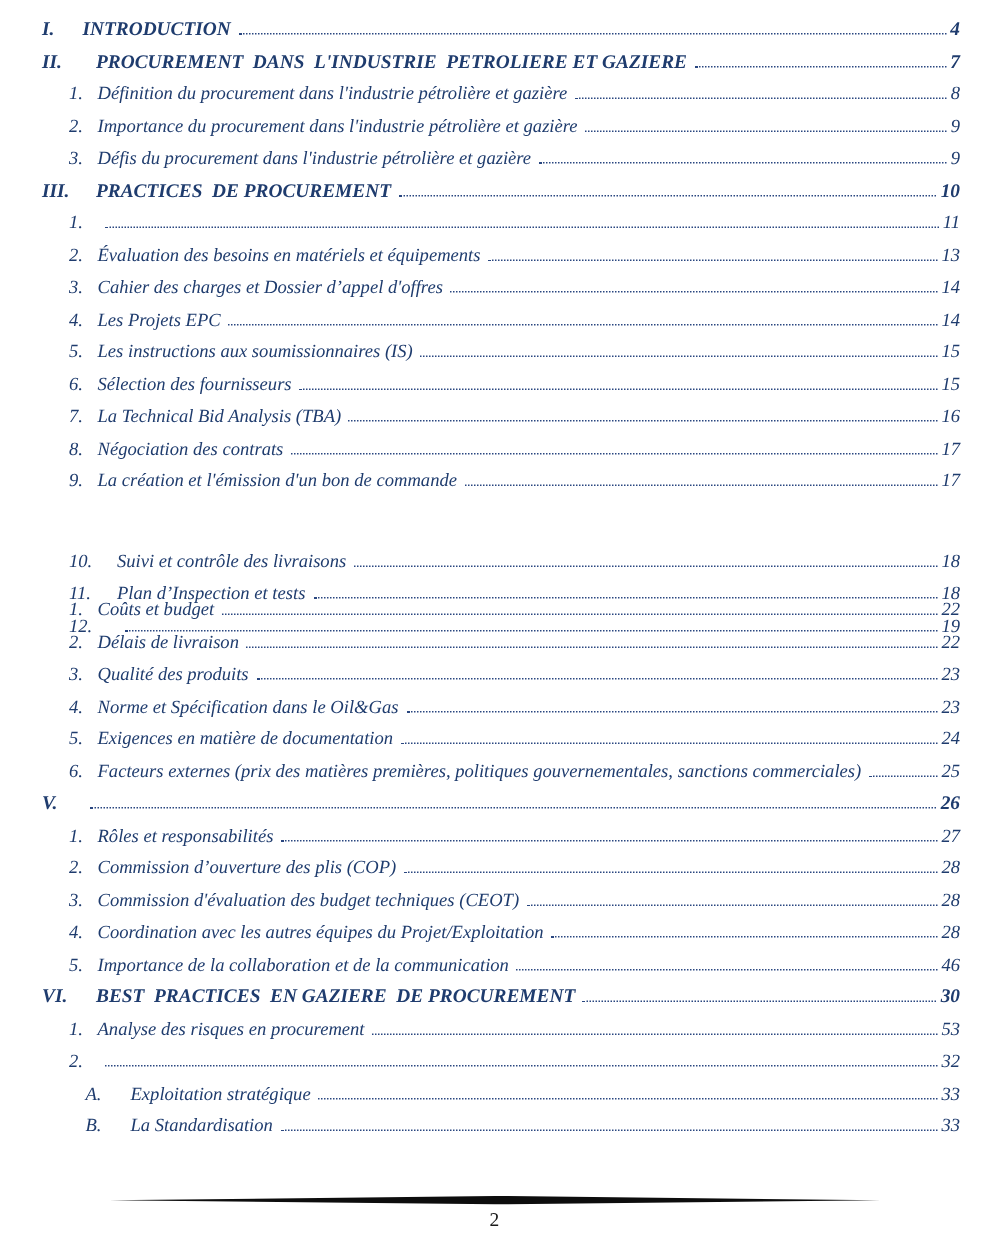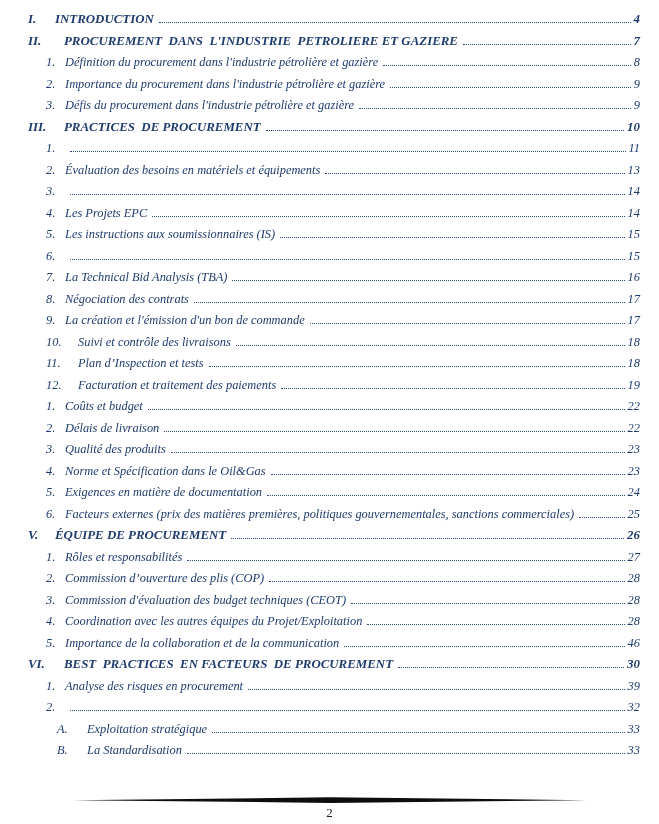--- a/index.html
+++ b/index.html
@@ -36,21 +36,21 @@
   }
   .row.l1 {
     font-weight: bold;
     font-size: 12.9px;
     padding-left: 28px;
   }
   .row.l1 .marker { min-width: 36px; }
   .row.l1 .marker.narrow { min-width: 27px; }
   .row.l2 { padding-left: 46px; }
   .row.l2 .marker { min-width: 19px; }
-  .row.l2 .marker.wide { min-width: 32px; }
+  .row.l2 .marker.wide { min-width: 32px; margin-top: 32px; }
   .row.l3 { padding-left: 57px; }
   .row.l3 .marker { min-width: 30px; }
   .marker { display: inline-block; white-space: pre; }
   .title { white-space: pre; }
   .leader {
     flex: 1 1 auto;
     min-width: 8px;
     height: 2px;
     margin: 0 3px 0 5px;
     border-bottom: 1.6px dotted #2a4780;
@@ -125,37 +125,39 @@
         <span class="pageno">11</span>
       </div>
       <div class="row l2">
         <span class="marker">2.</span>
         <span class="title">Évaluation des besoins en matériels et équipements</span>
         <span class="leader"></span>
         <span class="pageno">13</span>
       </div>
       <div class="row l2">
         <span class="marker">3.</span>
+        <span class="title">Cahier des charges et Dossier d’appel d'offres</span>
         <span class="leader"></span>
         <span class="pageno">14</span>
       </div>
       <div class="row l2">
         <span class="marker">4.</span>
         <span class="title">Les Projets EPC</span>
         <span class="leader"></span>
         <span class="pageno">14</span>
       </div>
       <div class="row l2">
         <span class="marker">5.</span>
         <span class="title">Les instructions aux soumissionnaires (IS)</span>
         <span class="leader"></span>
         <span class="pageno">15</span>
       </div>
       <div class="row l2">
         <span class="marker">6.</span>
+        <span class="title">Sélection des fournisseurs</span>
         <span class="leader"></span>
         <span class="pageno">15</span>
       </div>
       <div class="row l2">
         <span class="marker">7.</span>
         <span class="title">La Technical Bid Analysis (TBA)</span>
         <span class="leader"></span>
         <span class="pageno">16</span>
       </div>
       <div class="row l2">
@@ -177,21 +179,20 @@
         <span class="pageno">18</span>
       </div>
       <div class="row l2">
         <span class="marker wide">11.</span>
         <span class="title">Plan d’Inspection et tests</span>
         <span class="leader"></span>
         <span class="pageno">18</span>
       </div>
       <div class="row l2">
         <span class="marker wide">12.</span>
-        <span class="title">Facturation et traitement des paiements</span>
         <span class="leader"></span>
         <span class="pageno">19</span>
       </div>
       <div class="row l2">
         <span class="marker">1.</span>
         <span class="title">Coûts et budget</span>
         <span class="leader"></span>
         <span class="pageno">22</span>
       </div>
       <div class="row l2">
@@ -219,21 +220,20 @@
         <span class="pageno">24</span>
       </div>
       <div class="row l2">
         <span class="marker">6.</span>
         <span class="title">Facteurs externes (prix des matières premières, politiques gouvernementales, sanctions commerciales)</span>
         <span class="leader"></span>
         <span class="pageno">25</span>
       </div>
       <div class="row l1">
         <span class="marker narrow">V.</span>
-        <span class="title">ÉQUIPE DE PROCUREMENT</span>
         <span class="leader"></span>
         <span class="pageno">26</span>
       </div>
       <div class="row l2">
         <span class="marker">1.</span>
         <span class="title">Rôles et responsabilités</span>
         <span class="leader"></span>
         <span class="pageno">27</span>
       </div>
       <div class="row l2">
@@ -255,29 +255,29 @@
         <span class="pageno">28</span>
       </div>
       <div class="row l2">
         <span class="marker">5.</span>
         <span class="title">Importance de la collaboration et de la communication</span>
         <span class="leader"></span>
         <span class="pageno">46</span>
       </div>
       <div class="row l1">
         <span class="marker">VI.</span>
-        <span class="title">BEST  PRACTICES  EN FACTEURS  DE PROCUREMENT</span>
+        <span class="title">BEST  PRACTICES  EN GAZIERE  DE PROCUREMENT</span>
         <span class="leader"></span>
         <span class="pageno">30</span>
       </div>
       <div class="row l2">
         <span class="marker">1.</span>
         <span class="title">Analyse des risques en procurement</span>
         <span class="leader"></span>
-        <span class="pageno">39</span>
+        <span class="pageno">53</span>
       </div>
       <div class="row l2">
         <span class="marker">2.</span>
         <span class="leader"></span>
         <span class="pageno">32</span>
       </div>
       <div class="row l3">
         <span class="marker">A.</span>
         <span class="title">Exploitation stratégique</span>
         <span class="leader"></span>

